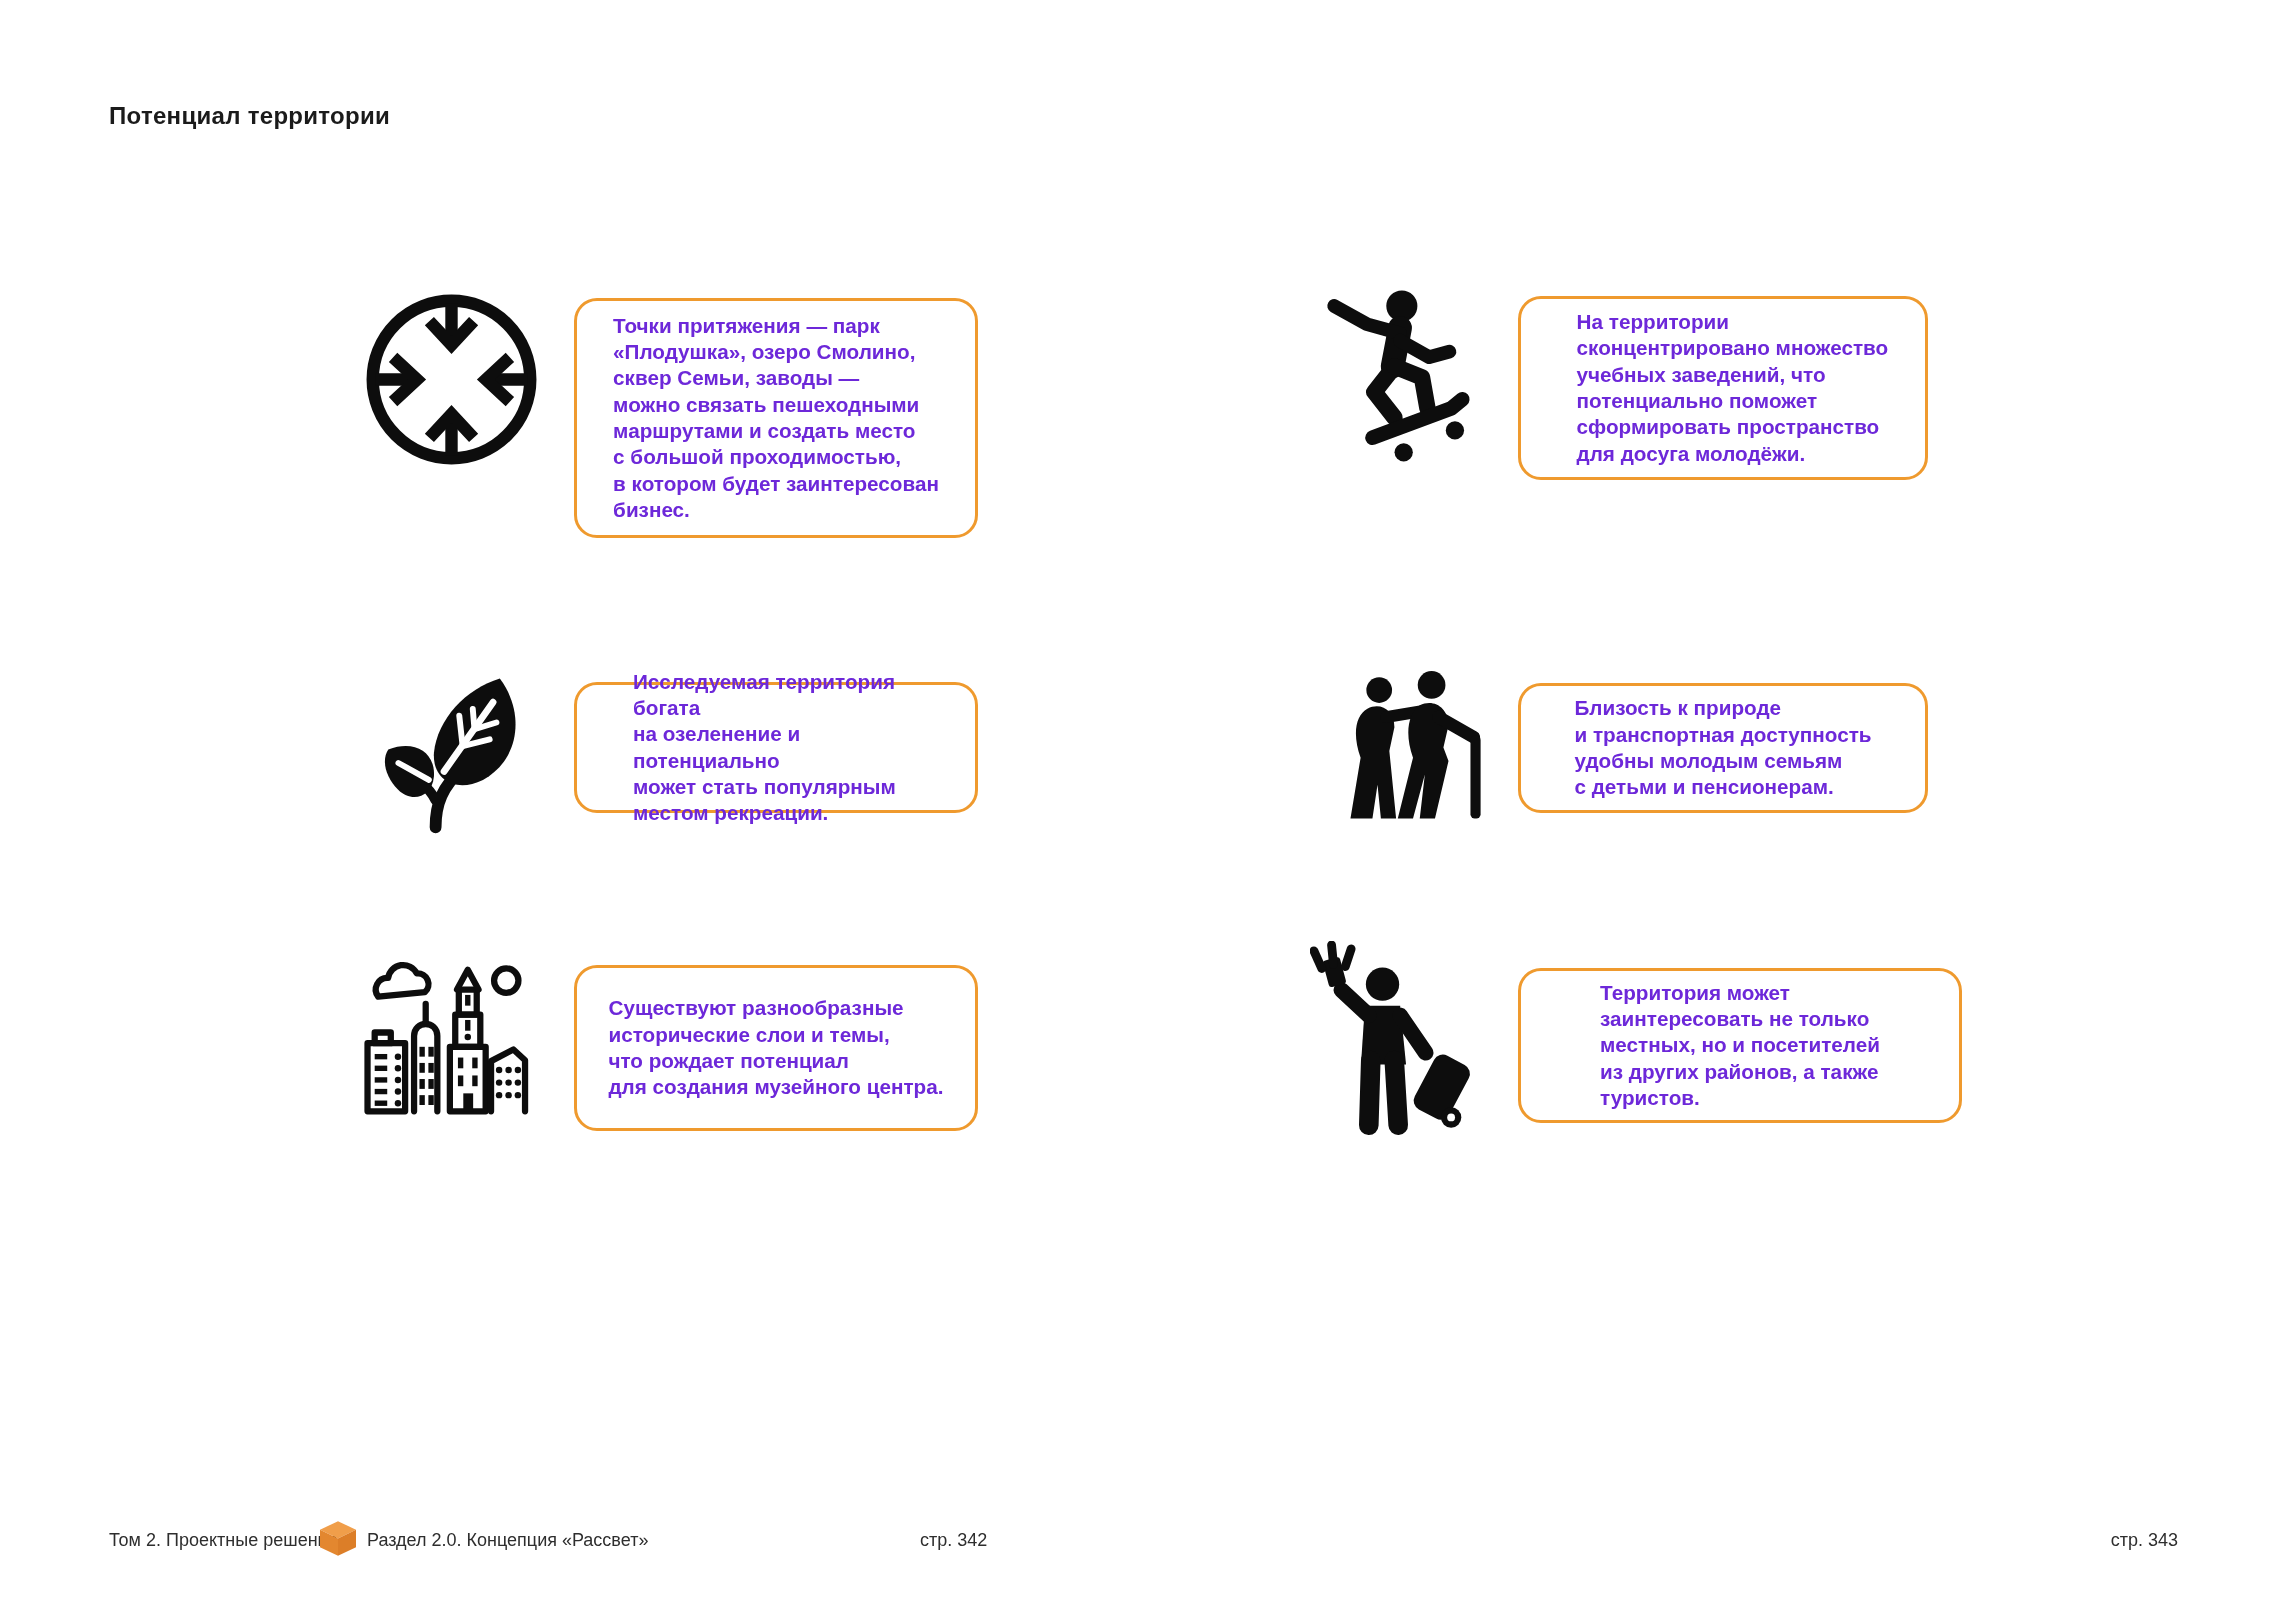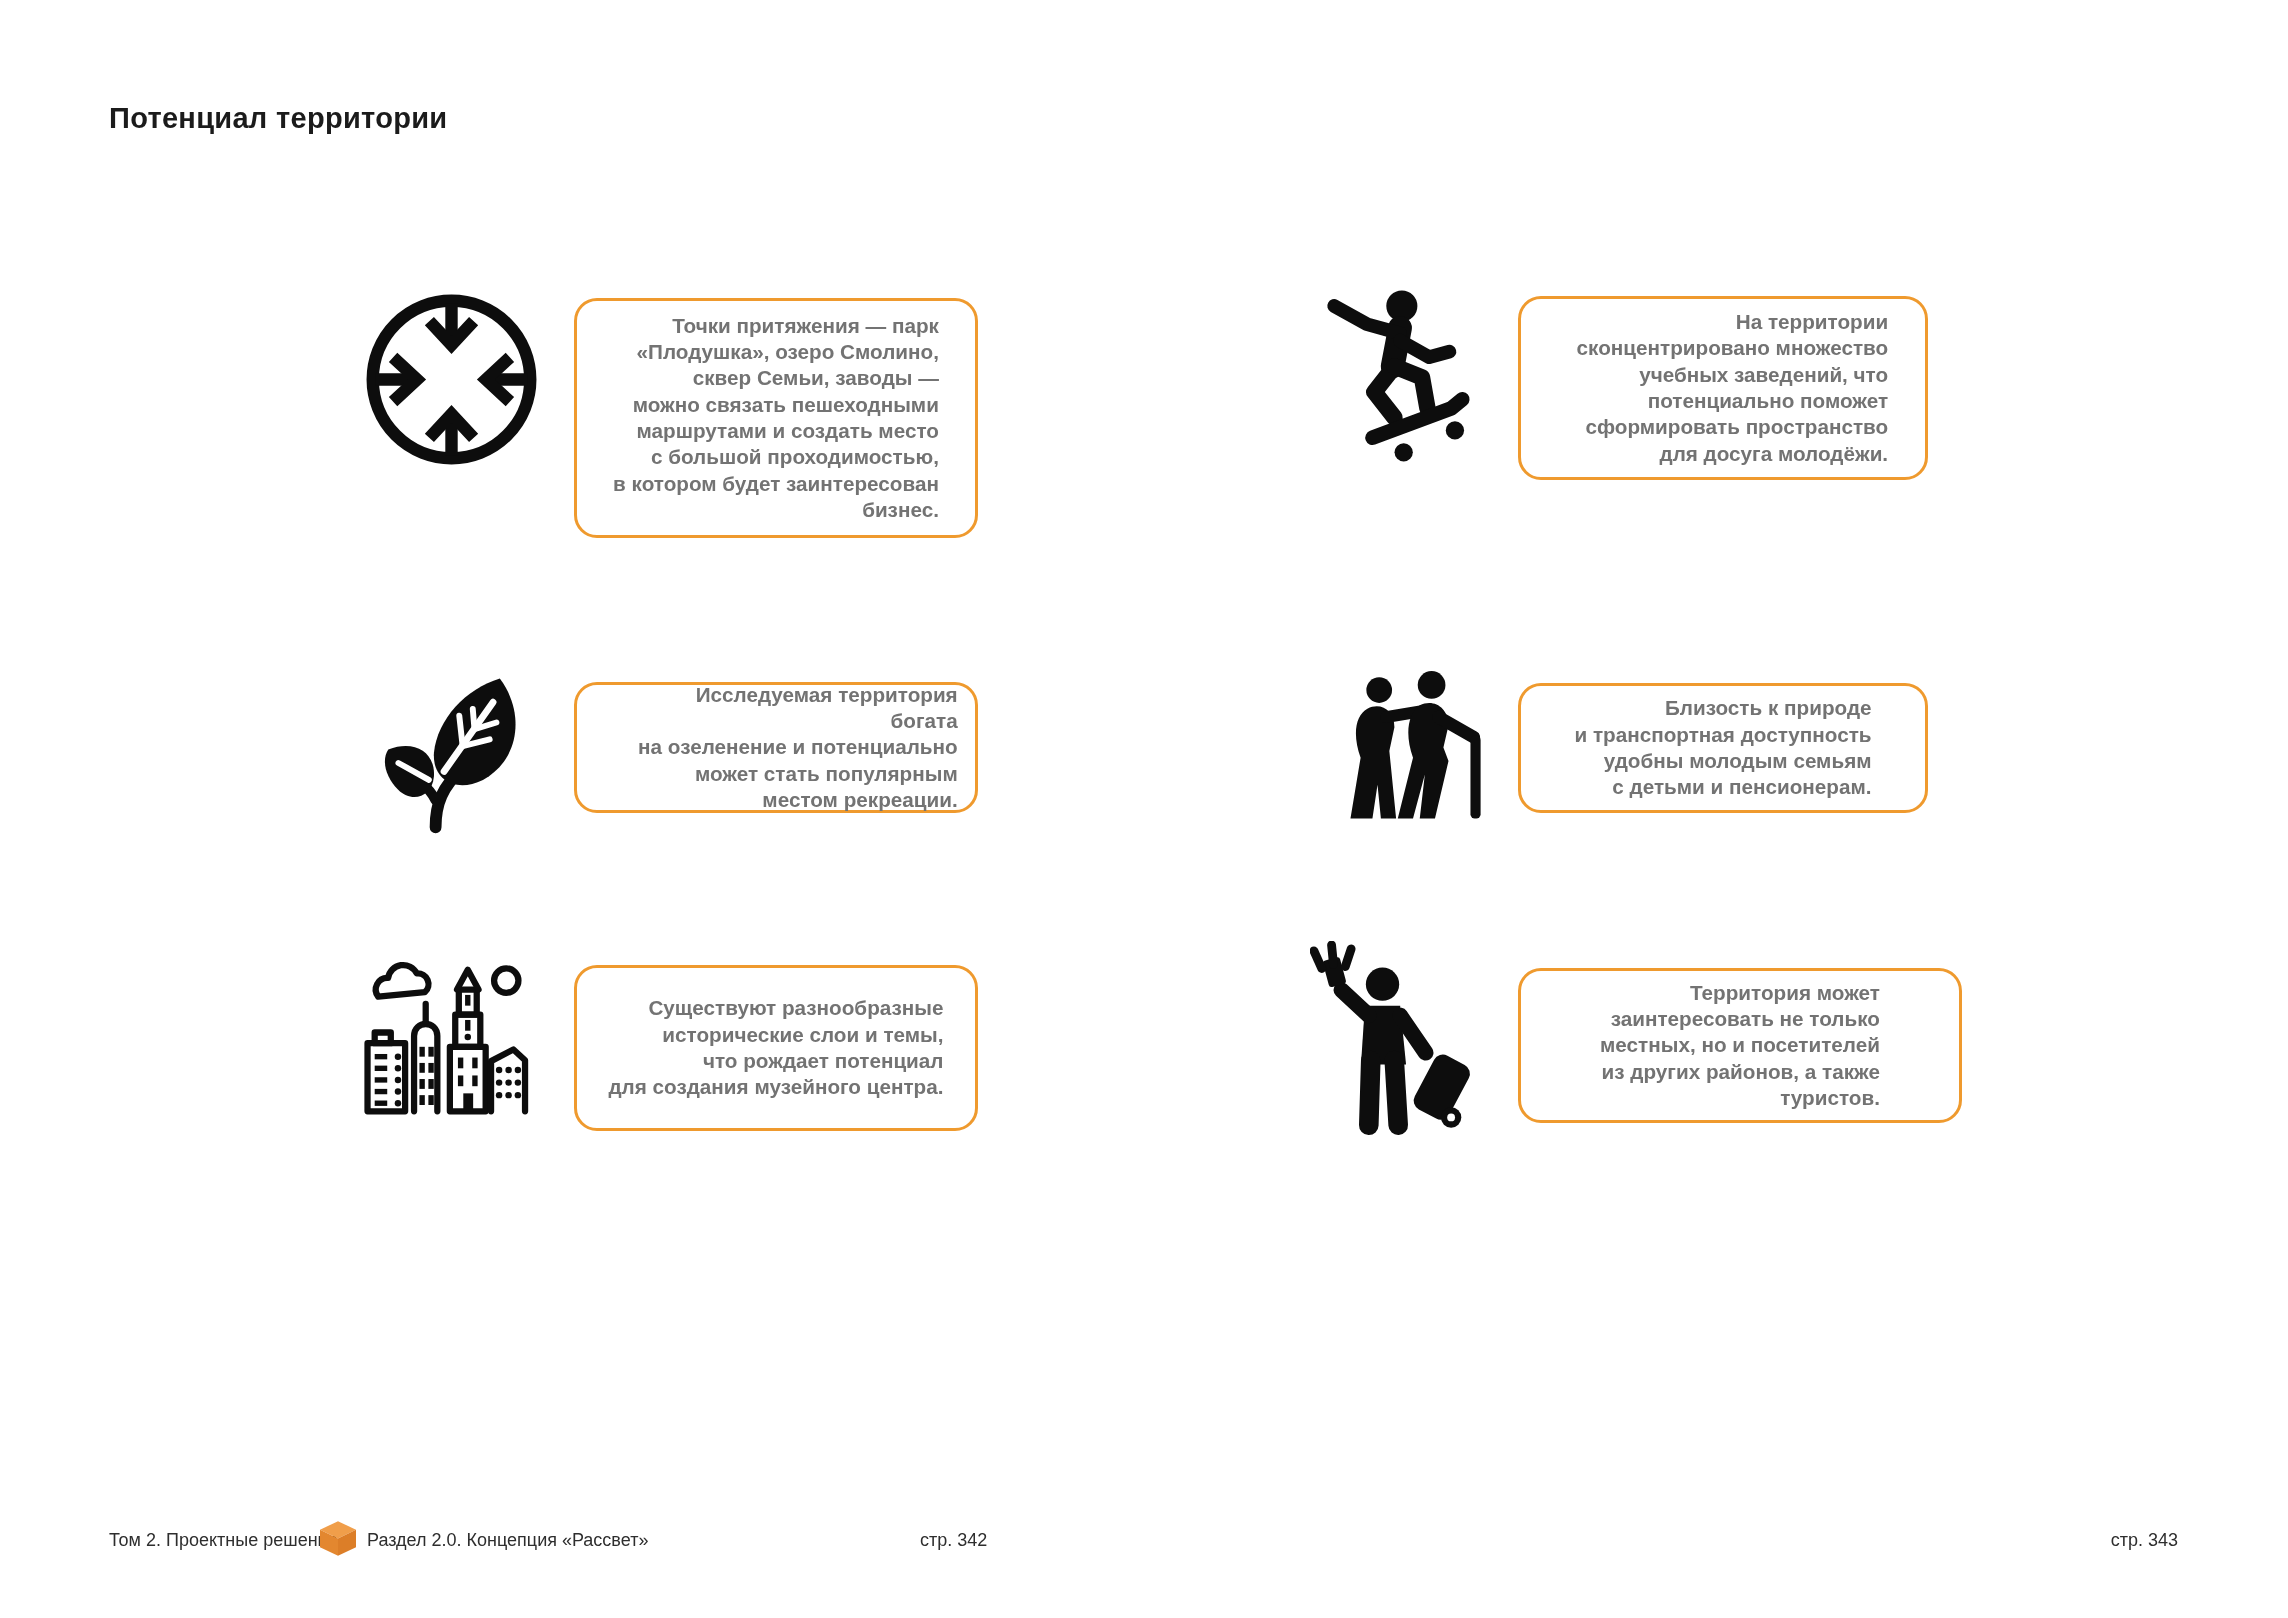--- a/index.html
+++ b/index.html
@@ -3,33 +3,33 @@
 <meta charset="utf-8">
 <style>
   :root { --accent:#EF9A2E; --icon-color:#0d0d0d; }
   html,body { margin:0; padding:0; background:#ffffff; }
   .page {
     position:relative; width:2288px; height:1619px; background:#ffffff;
     font-family:"Liberation Sans", sans-serif; overflow:hidden;
   }
   .title {
     position:absolute; left:109px; top:102px; margin:0;
-    font-size:29px; font-weight:bold; color:#1b1b1b; letter-spacing:0.3px;
+    font-size:24px; font-weight:bold; color:#1b1b1b; letter-spacing:0.3px;
   }
   .icon { position:absolute; color:var(--icon-color); }
   .icon svg { width:100%; height:100%; display:block; }
   .bubble {
     position:absolute; box-sizing:border-box;
     border:3.8px solid var(--accent); border-radius:23px;
     display:flex; align-items:center; justify-content:center;
     padding:9.6px 17.3px; background:#ffffff;
   }
   .bubble p {
-    margin:0; font-size:20.7px; line-height:1.27; font-weight:bold;
-    color:#737373; text-align:right; white-space:pre-line;
+    margin:8px; font-size:20.7px; line-height:1.27; font-weight:bold;
+    color:#6d28d9; text-align:left; white-space:pre-line;
   }
   
   .i1 { left:363px; top:291px; width:177px; height:177px; }
   .b1 { left:574px; top:298px; width:404px; height:240px; }
   .i2 { left:1319px; top:284px; width:184px; height:183px; }
   .b2 { left:1518px; top:296px; width:410px; height:184px;padding-left:36px; }
   
   .i3 { left:368px; top:665px; width:169px; height:169px; }
   .b3 { left:574px; top:682px; width:404px; height:131px;padding-left:48px; }
   .i4 { left:1320px; top:663px; width:186px; height:169px; }

